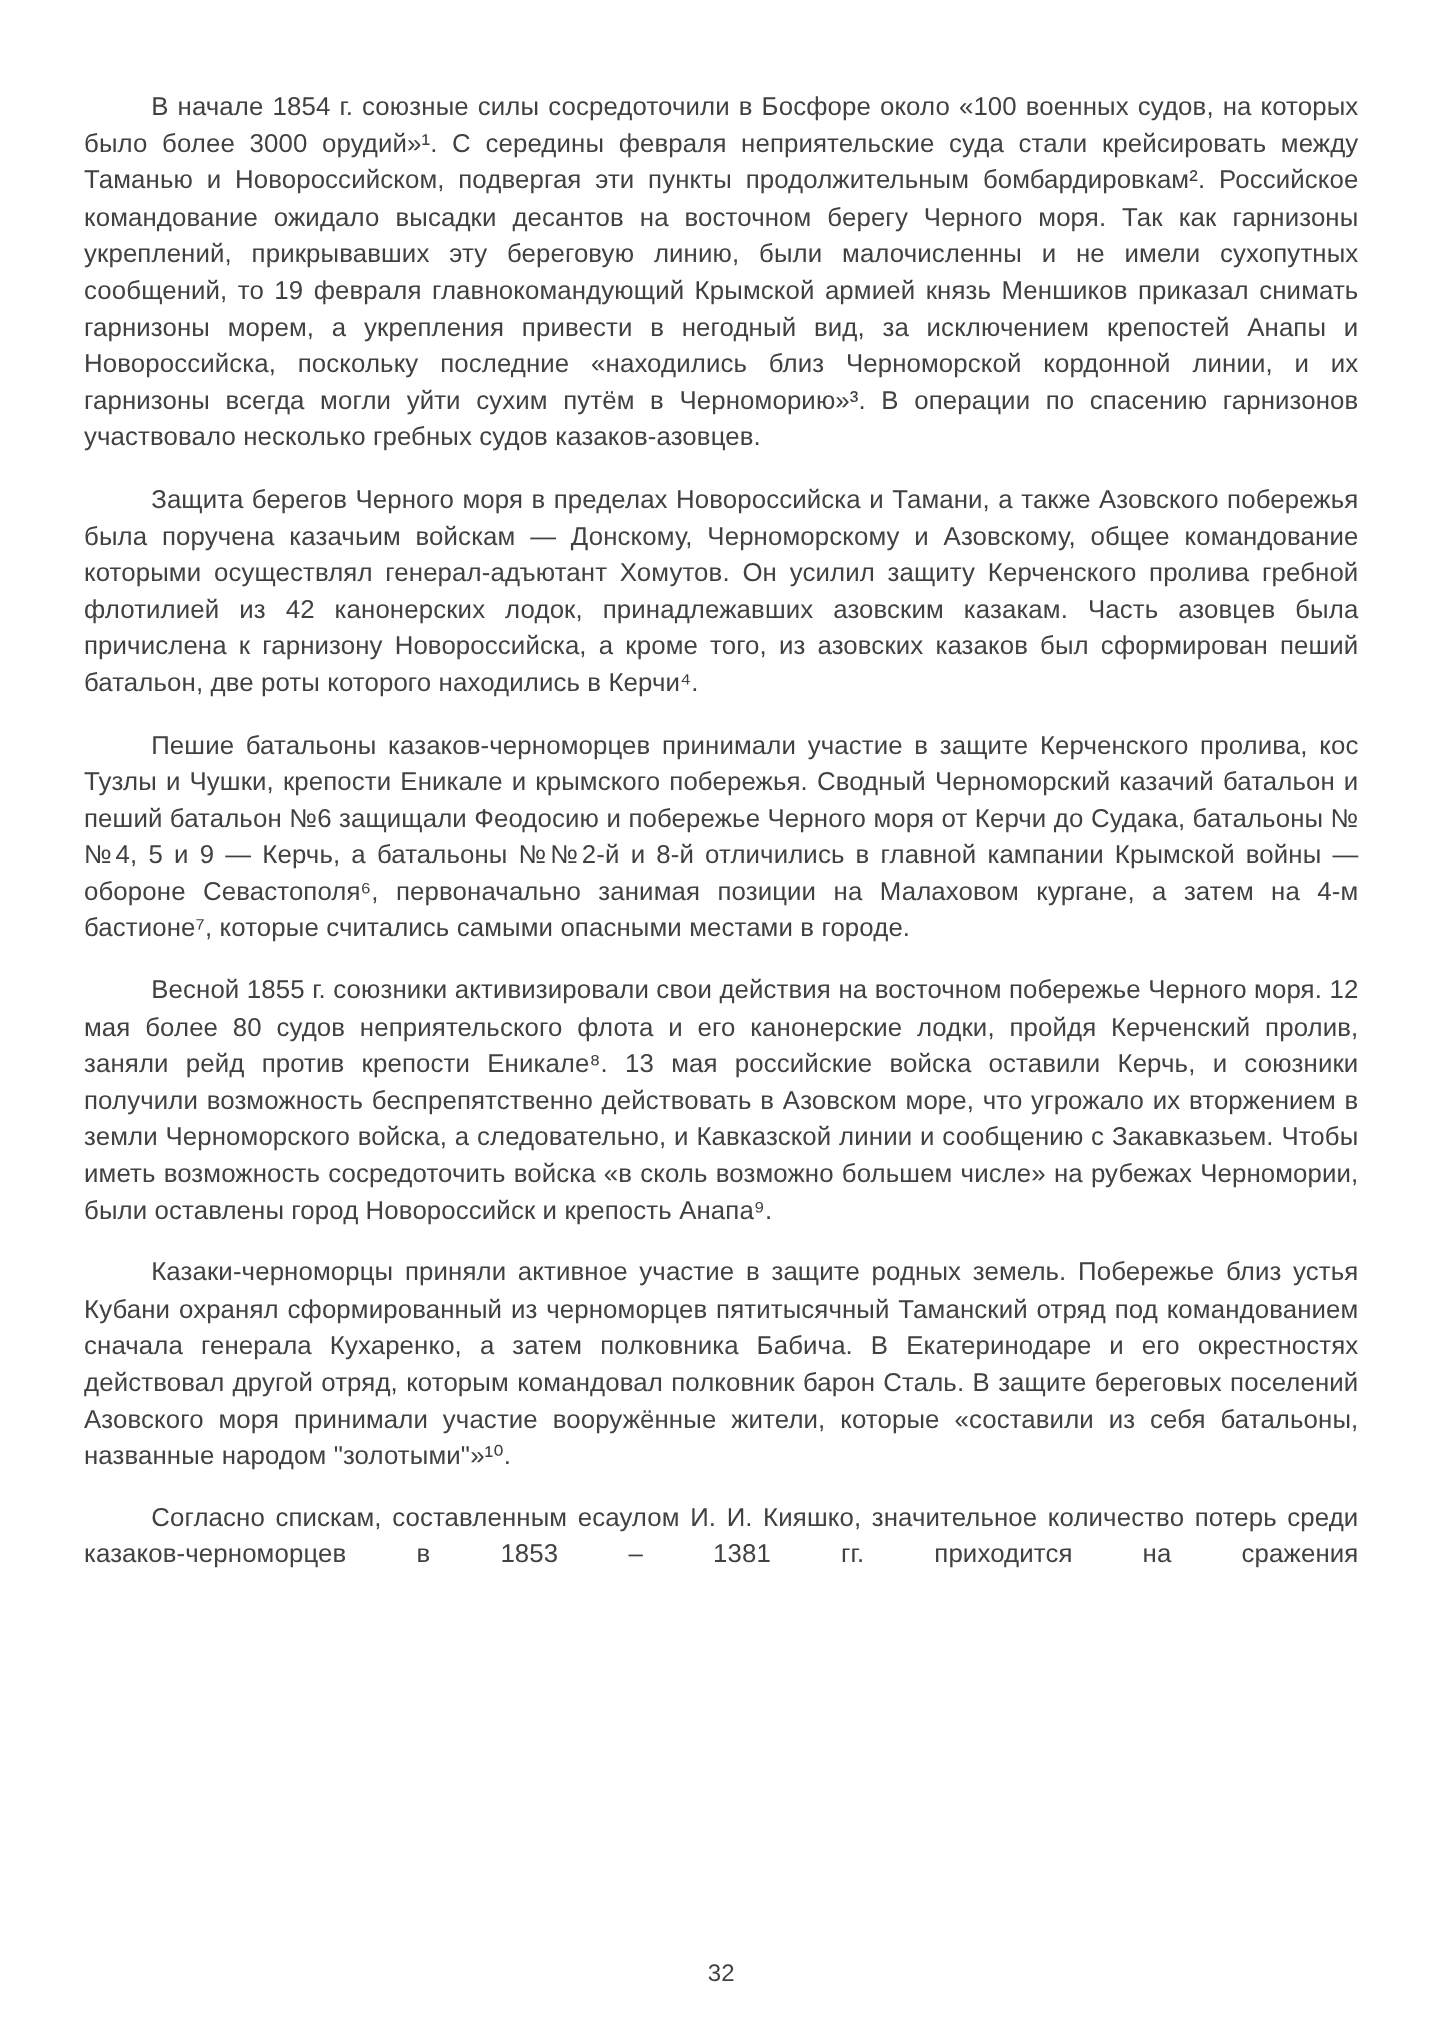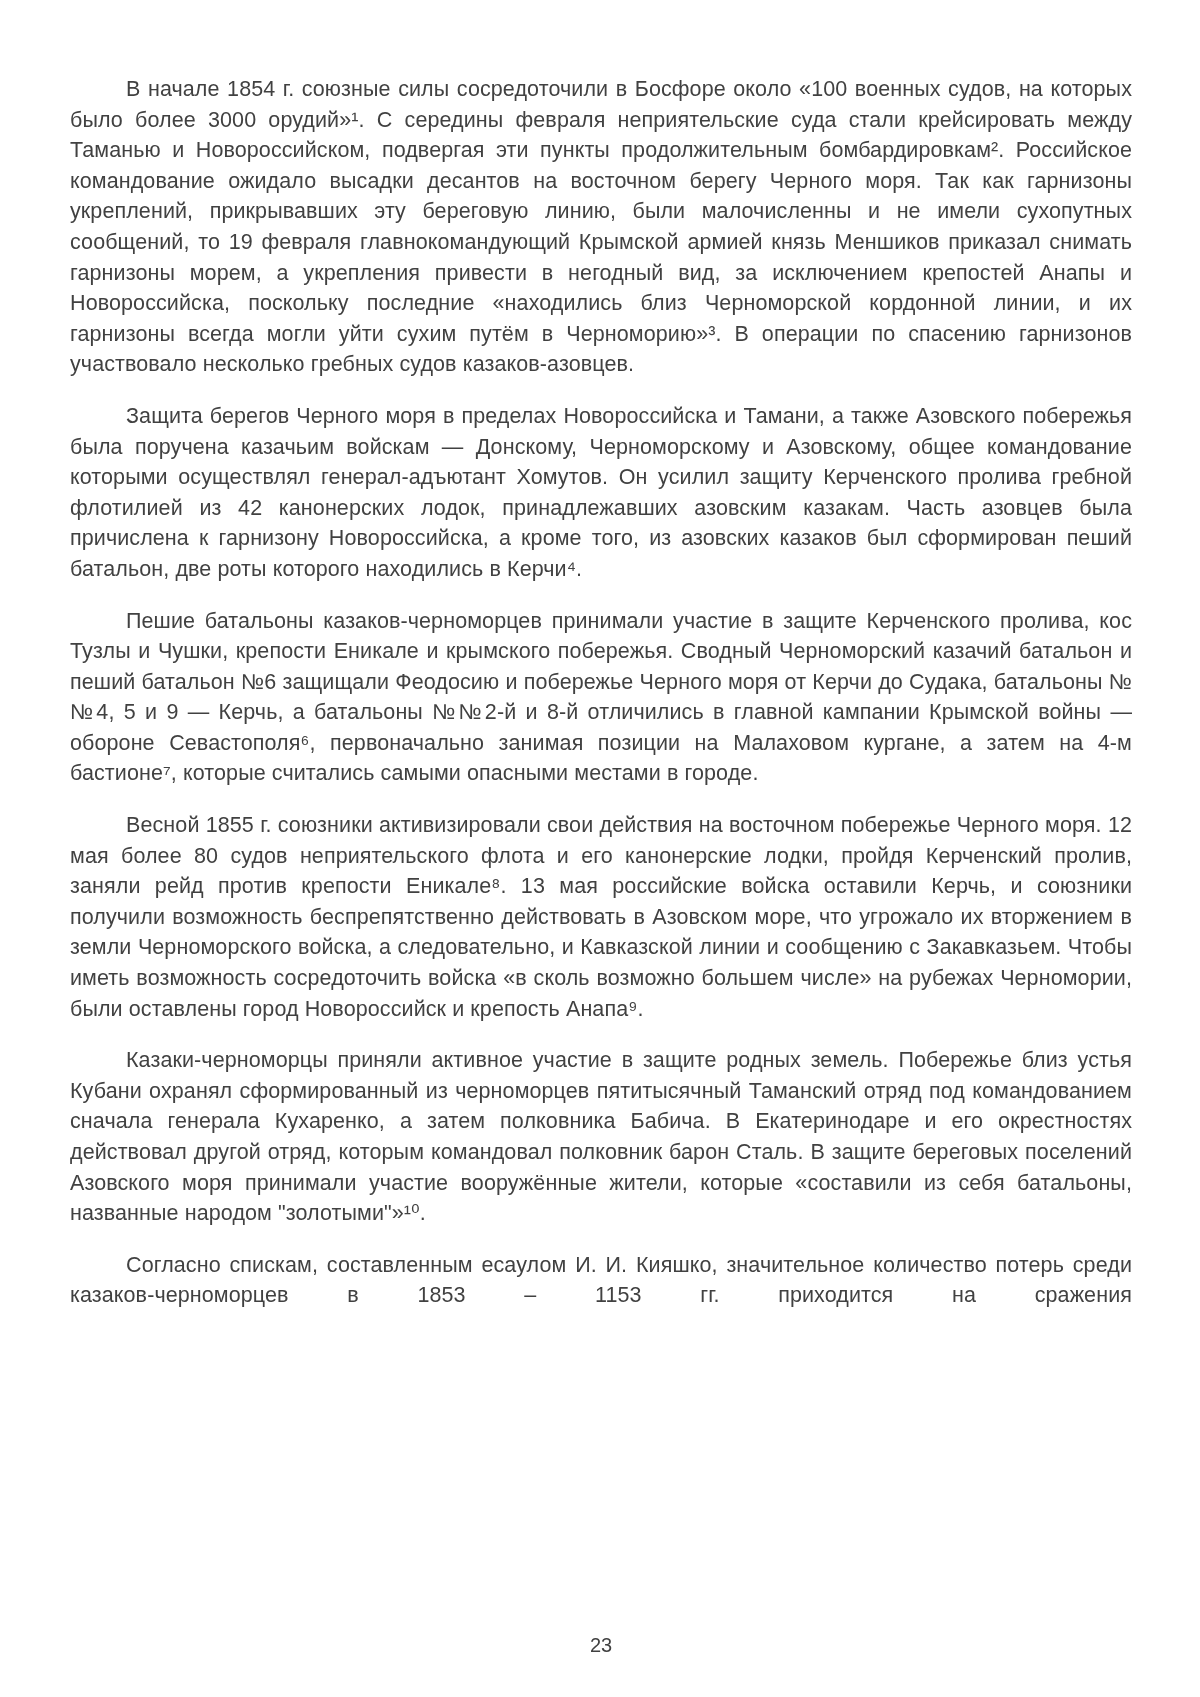--- a/index.html
+++ b/index.html
@@ -41,18 +41,18 @@
 </head>
 <body>
 
 <div class="page">
   <div class="content">
     <p>В начале 1854 г. союзные силы сосредоточили в Босфоре около «100 военных судов, на которых было более 3000 орудий»¹. С середины февраля неприятельские суда стали крейсировать между Таманью и Новороссийском, подвергая эти пункты продолжительным бомбардировкам². Российское командование ожидало высадки десантов на восточном берегу Черного моря. Так как гарнизоны укреплений, прикрывавших эту береговую линию, были малочисленны и не имели сухопутных сообщений, то 19 февраля главнокомандующий Крымской армией князь Меншиков приказал снимать гарнизоны морем, а укрепления привести в негодный вид, за исключением крепостей Анапы и Новороссийска, поскольку последние «находились близ Черноморской кордонной линии, и их гарнизоны всегда могли уйти сухим путём в Черноморию»³. В операции по спасению гарнизонов участвовало несколько гребных судов казаков-азовцев.</p>
     <p>Защита берегов Черного моря в пределах Новороссийска и Тамани, а также Азовского побережья была поручена казачьим войскам — Донскому, Черноморскому и Азовскому, общее командование которыми осуществлял генерал-адъютант Хомутов. Он усилил защиту Керченского пролива гребной флотилией из 42 канонерских лодок, принадлежавших азовским казакам. Часть азовцев была причислена к гарнизону Новороссийска, а кроме того, из азовских казаков был сформирован пеший батальон, две роты которого находились в Керчи⁴.</p>
     <p>Пешие батальоны казаков-черноморцев принимали участие в защите Керченского пролива, кос Тузлы и Чушки, крепости Еникале и крымского побережья. Сводный Черноморский казачий батальон и пеший батальон №6 защищали Феодосию и побережье Черного моря от Керчи до Судака, батальоны №№4, 5 и 9 — Керчь, а батальоны №№2-й и 8-й отличились в главной кампании Крымской войны — обороне Севастополя⁶, первоначально занимая позиции на Малаховом кургане, а затем на 4-м бастионе⁷, которые считались самыми опасными местами в городе.</p>
     <p>Весной 1855 г. союзники активизировали свои действия на восточном побережье Черного моря. 12 мая более 80 судов неприятельского флота и его канонерские лодки, пройдя Керченский пролив, заняли рейд против крепости Еникале⁸. 13 мая российские войска оставили Керчь, и союзники получили возможность беспрепятственно действовать в Азовском море, что угрожало их вторжением в земли Черноморского войска, а следовательно, и Кавказской линии и сообщению с Закавказьем. Чтобы иметь возможность сосредоточить войска «в сколь возможно большем числе» на рубежах Черномории, были оставлены город Новороссийск и крепость Анапа⁹.</p>
     <p>Казаки-черноморцы приняли активное участие в защите родных земель. Побережье близ устья Кубани охранял сформированный из черноморцев пятитысячный Таманский отряд под командованием сначала генерала Кухаренко, а затем полковника Бабича. В Екатеринодаре и его окрестностях действовал другой отряд, которым командовал полковник барон Сталь. В защите береговых поселений Азовского моря принимали участие вооружённые жители, которые «составили из себя батальоны, названные народом "золотыми"»¹⁰.</p>
-    <p class="continued">Согласно спискам, составленным есаулом И. И. Кияшко, значительное количество потерь среди казаков-черноморцев в 1853 – 1153 гг. приходится на сражения</p>
+    <p class="continued">Согласно спискам, составленным есаулом И. И. Кияшко, значительное количество потерь среди казаков-черноморцев в 1853 – 1381 гг. приходится на сражения</p>
   </div>
   <div class="footer">
-    <span>23</span>
+    <span>32</span>
   </div>
 </div>
 
 </body></html>

